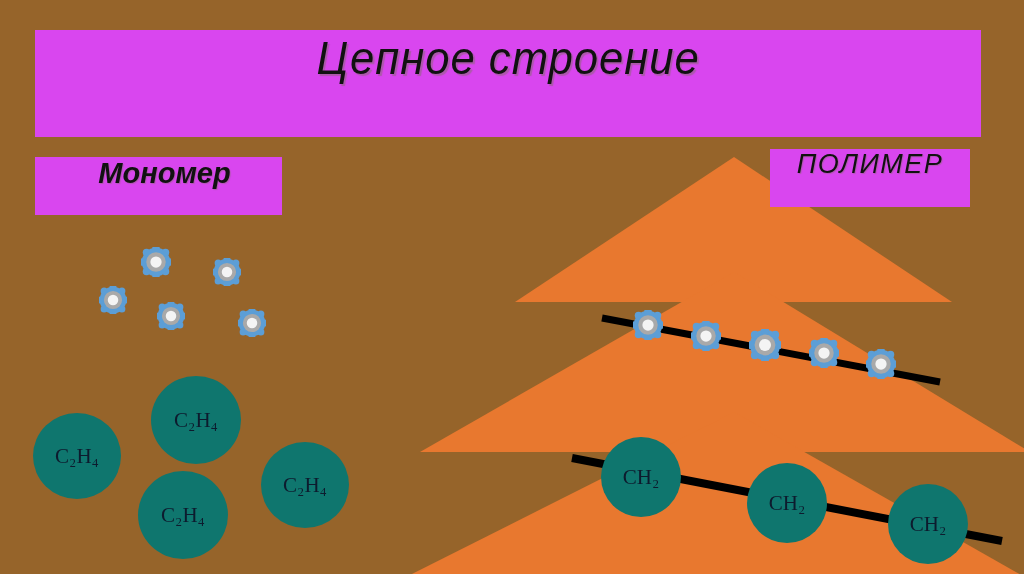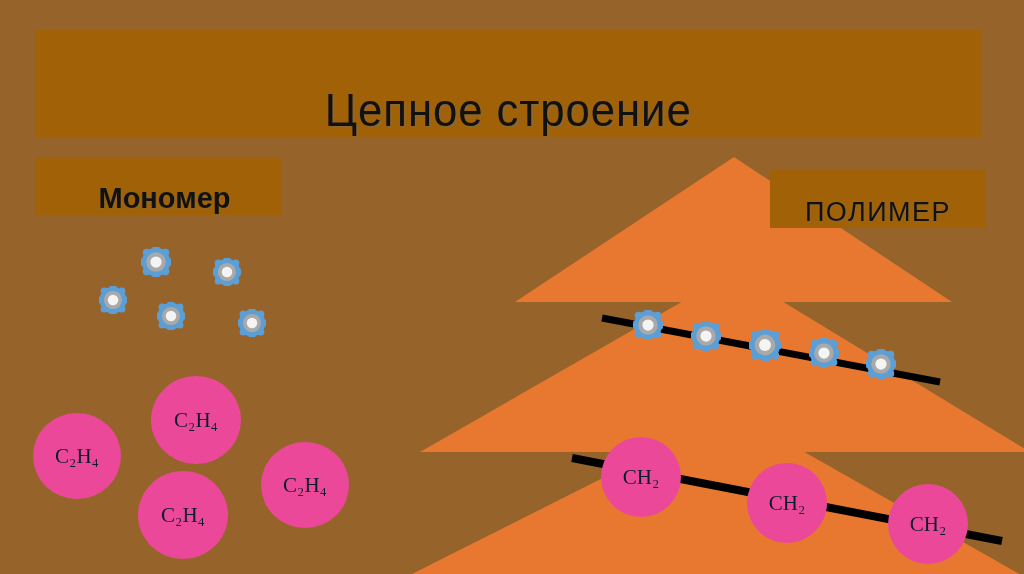--- a/index.html
+++ b/index.html
@@ -23,25 +23,26 @@
     left: 0;
     top: 0;
     width: 1024px;
     height: 574px;
     pointer-events: none;
   }
 
   
   .banner {
     position: absolute;
-    background: #a16207;
+    background: #d946ef;
     display: flex;
-    align-items: flex-end;
+    align-items: flex-start;
     justify-content: center;
     box-sizing: border-box;
+    font-style: italic;
   }
   #title-banner {
     left: 35px;
     top: 30px;
     width: 946px;
     height: 107px;
   }
   #title-text {
     font-family: "Liberation Sans", sans-serif;
     font-size: 47px;
@@ -62,38 +63,38 @@
     font-family: "Liberation Sans", sans-serif;
     font-size: 29px;
     font-weight: 700;
     color: #111111;
     white-space: nowrap;
     text-shadow: 1px 1px 1px rgba(120,110,90,0.4);
     margin-left: 12px;
   }
   #polymer-box {
     left: 770px;
-    top: 170px;
-    width: 216px;
+    top: 149px;
+    width: 200px;
     height: 58px;
   }
   #polymer-text {
     font-family: "Liberation Sans", sans-serif;
     font-size: 27px;
     font-weight: 400;
     color: #111111;
     letter-spacing: 1.5px;
     white-space: nowrap;
     text-shadow: 1px 1px 1px rgba(120,110,90,0.4);
   }
 
   
   .bubble {
     position: absolute;
-    background: #ec4899;
+    background: #0f766e;
     border-radius: 50%;
     display: flex;
     align-items: center;
     justify-content: center;
     color: #0d1b2e;
     font-family: "Liberation Serif", serif;
     font-size: 21px;
     user-select: none;
   }
   .bubble .formula { white-space: nowrap; line-height: 1; }

